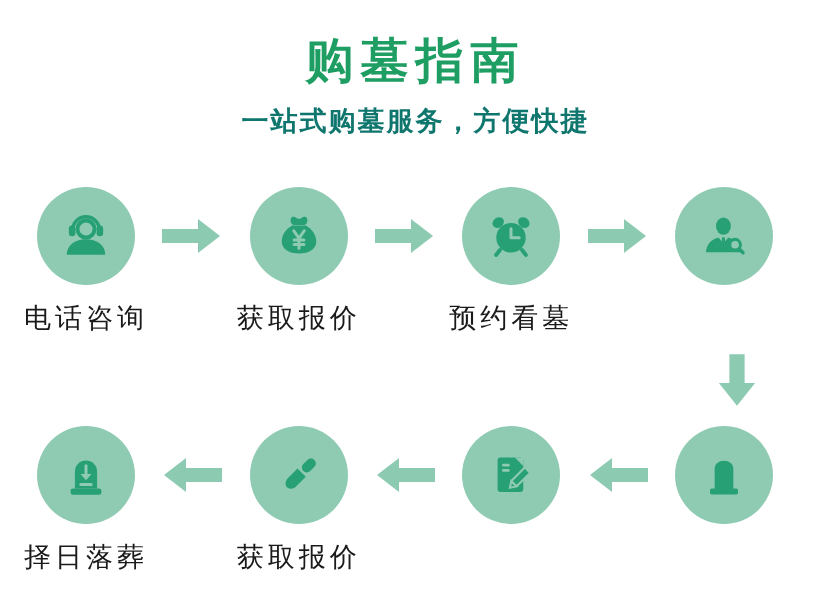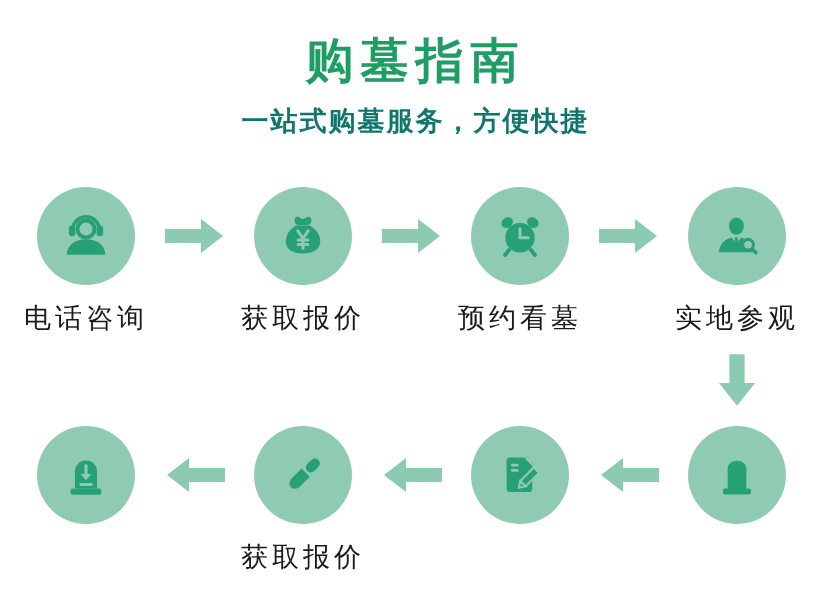--- a/index.html
+++ b/index.html
@@ -5,21 +5,21 @@
   * { margin:0; padding:0; box-sizing:border-box; }
   html,body { width:831px; height:601px; background:#ffffff; overflow:hidden;
               font-family:"Liberation Sans","DejaVu Sans",sans-serif; }
   .page { width:831px; height:601px; background:#ffffff; }
 
   .header { text-align:center; padding-top:36px; }
   .title { font-size:48px; font-weight:bold; color:#1f9e63; letter-spacing:7px; line-height:1.05; }
   .subtitle { margin-top:17px; font-size:27px; font-weight:bold; color:#0f766e; letter-spacing:2px; }
 
   .flow-row { display:grid; grid-template-columns:150px 1fr 150px 1fr 150px 1fr 150px;
-              align-items:start; padding:0 19px 0 11px; }
+              align-items:start; padding:0 32px 0 11px; }
   .row1 { margin-top:48px; }
   .step { display:flex; flex-direction:column; align-items:center; }
   .circle { width:98px; height:98px; border-radius:50%; background:#8fcbb2;
             display:flex; align-items:center; justify-content:center; }
   .circle svg { display:block; }
   .step-label { margin-top:15px; font-size:27px; font-weight:500; color:#1a1a1a;
                 letter-spacing:4px; white-space:nowrap; }
   .arrow-cell { height:98px; display:flex; align-items:center; justify-content:center; }
 
   .down-row { display:grid; grid-template-columns:150px 1fr 150px 1fr 150px 1fr 150px;
@@ -97,21 +97,20 @@
       <div class="circle">
         <svg width="56" height="56" viewBox="0 0 48 48">
           <ellipse cx="23.5" cy="15.5" rx="6.4" ry="7.4" fill="#27a076"></ellipse>
           <path d="M8.5,38 c0.5,-8.6 7,-13.2 15,-13.2 c8,0 13.7,4.6 14.7,13.2 z" fill="#27a076"></path>
           <polygon points="19,24.8 28,24.8 23.5,30.5" fill="#8fcbb2"></polygon>
           <polygon points="22.4,25 24.6,25 25.3,31.5 23.5,33.5 21.7,31.5" fill="#27a076"></polygon>
           <circle cx="33.5" cy="31.5" r="4.6" fill="#8fcbb2" stroke="#27a076" stroke-width="2.6"></circle>
           <line x1="37" y1="35" x2="40.3" y2="38.3" stroke="#27a076" stroke-width="3" stroke-linecap="round"></line>
         </svg>
       </div>
-      <div class="step-label">实地参观</div>
     </div>
 
   </div>
 
   <div class="down-row">
     <div class="down-cell">
       <svg width="40" height="56" viewBox="0 0 42 56">
         <polygon points="13,0 29,0 29,30 40,30 21,54 2,30 13,30" fill="#8ccbb1"></polygon>
       </svg>
     </div>
@@ -122,20 +121,21 @@
     <div class="step">
       <div class="circle">
         <svg width="56" height="56" viewBox="0 0 48 48">
           <path d="M14.5,35.5 V21 A9.5,9.5 0 0 1 33.5,21 V35.5 z" fill="#27a076"></path>
           <path d="M24,16 V23" stroke="#8fcbb2" stroke-width="2.6" stroke-linecap="round"></path>
           <polygon points="24,28.5 19.3,23.2 28.7,23.2" fill="#8fcbb2"></polygon>
           <rect x="18.3" y="30.8" width="11.4" height="2.7" rx="1.3" fill="#8fcbb2"></rect>
           <rect x="10.8" y="35.5" width="26.4" height="5.4" rx="2" fill="#27a076"></rect>
         </svg>
       </div>
+      <div class="step-label">择日落葬</div>
     </div>
 
     <div class="arrow-cell">
       <svg width="60" height="38" viewBox="0 0 60 38">
         <polygon points="60,12 24,12 24,2 2,19 24,36 24,26 60,26" fill="#8ccbb1"></polygon>
       </svg>
     </div>
 
     <div class="step">
       <div class="circle">

